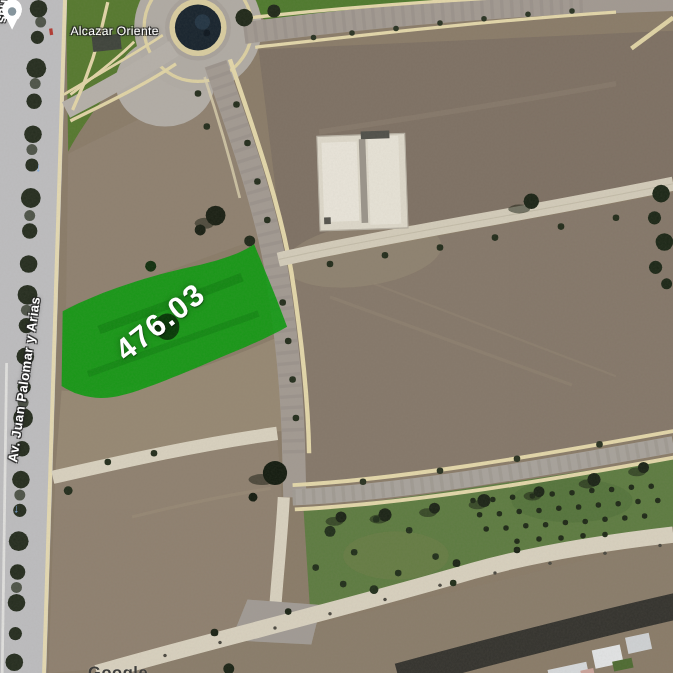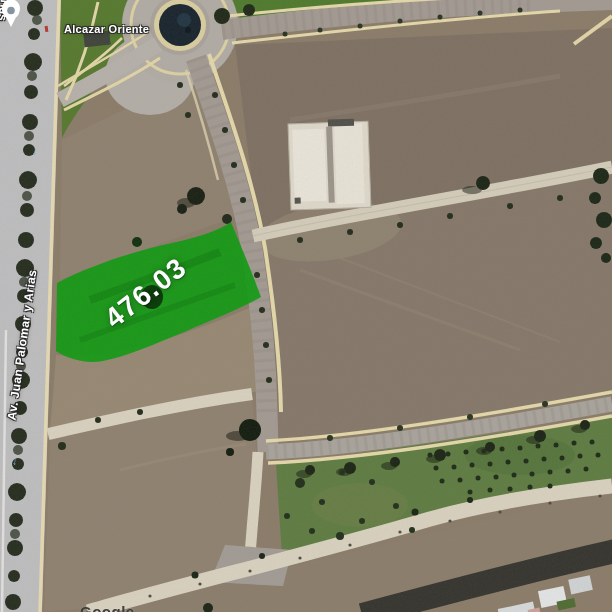--- a/index.html
+++ b/index.html
@@ -8,21 +8,21 @@
     font-family:"Liberation Sans",sans-serif;
     background:#8a7c69;
   }
   .viewport svg{position:absolute;left:0;top:0;display:block;}
   .map-label{
     position:absolute;color:#fff;white-space:nowrap;
     text-shadow:-1px -1px 0 rgba(40,40,40,.85),1px -1px 0 rgba(40,40,40,.85),
                 -1px 1px 0 rgba(40,40,40,.85),1px 1px 0 rgba(40,40,40,.85),
                 0 0 4px rgba(0,0,0,.55);
   }
-  .place-label{left:64px;top:23px;font-size:11px;font-weight:700;letter-spacing:.3px;}
+  .place-label{left:64px;top:23px;font-size:11px;font-weight:400;letter-spacing:.3px;}
   .street-label{
     left:22px;top:345px;font-size:12px;font-weight:700;letter-spacing:.4px;
     transform:translate(-50%,-50%) rotate(-82deg);
   }
   .street-fragment{
     left:13px;top:-8px;font-size:12px;font-weight:700;
     transform-origin:0 0;transform:rotate(97deg);
   }
   .parcel-label{
     left:146px;top:293px;font-size:28px;font-weight:700;letter-spacing:1.5px;

